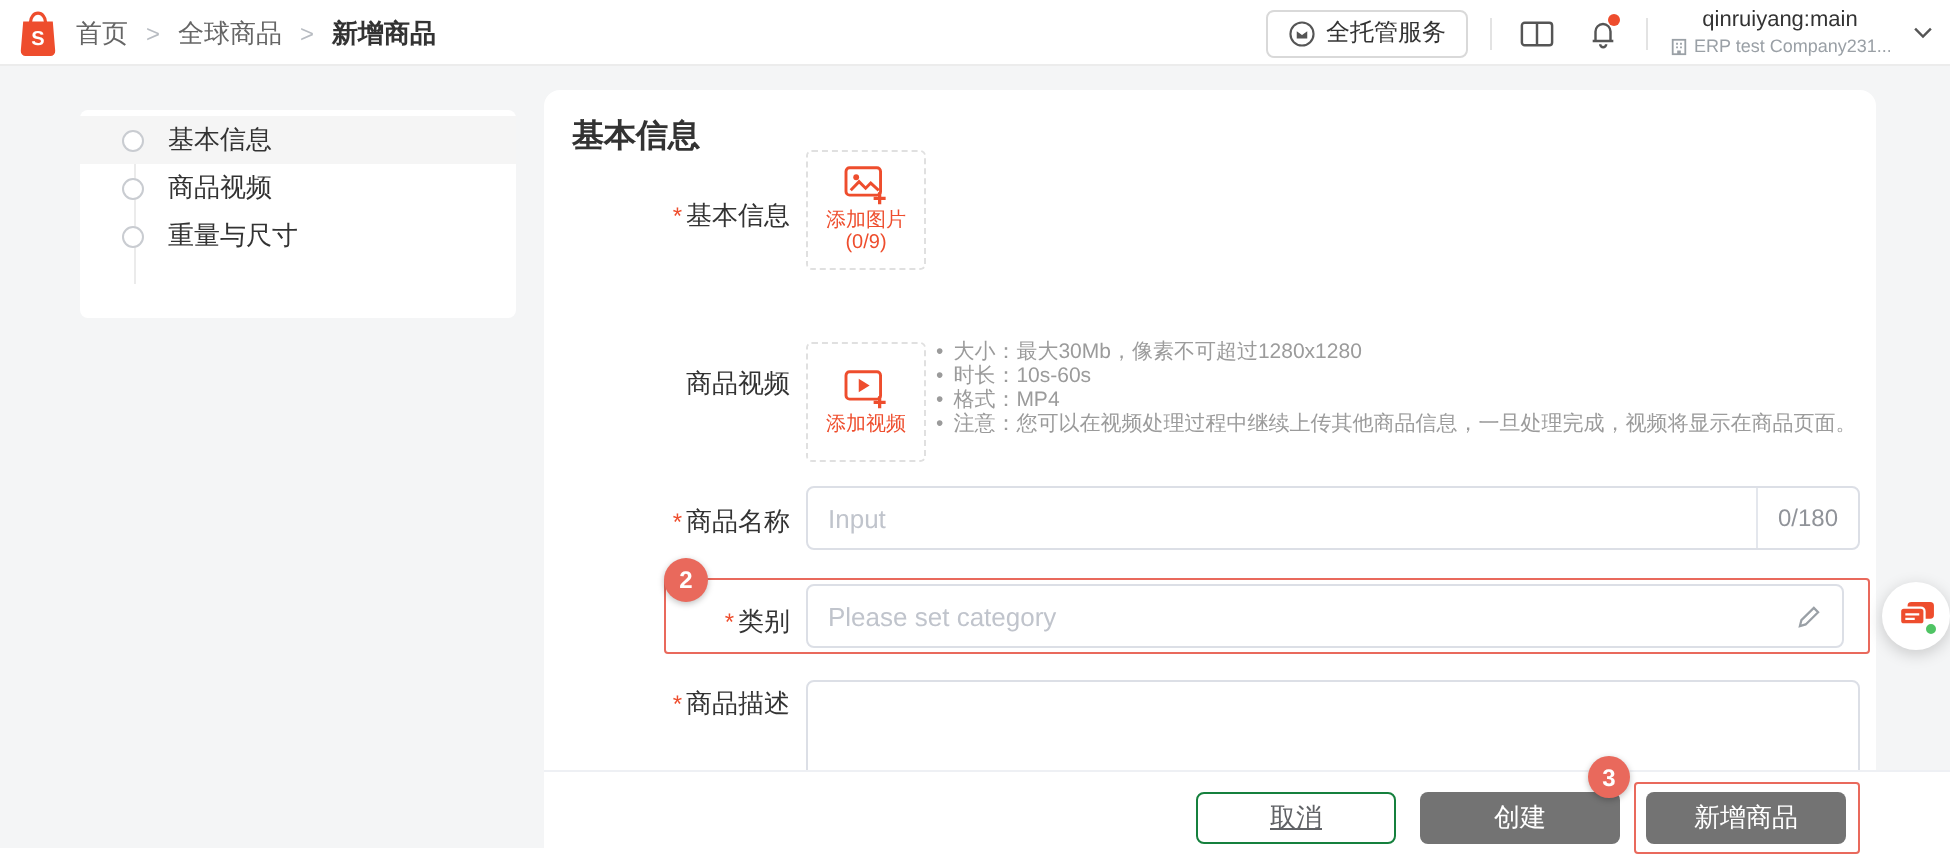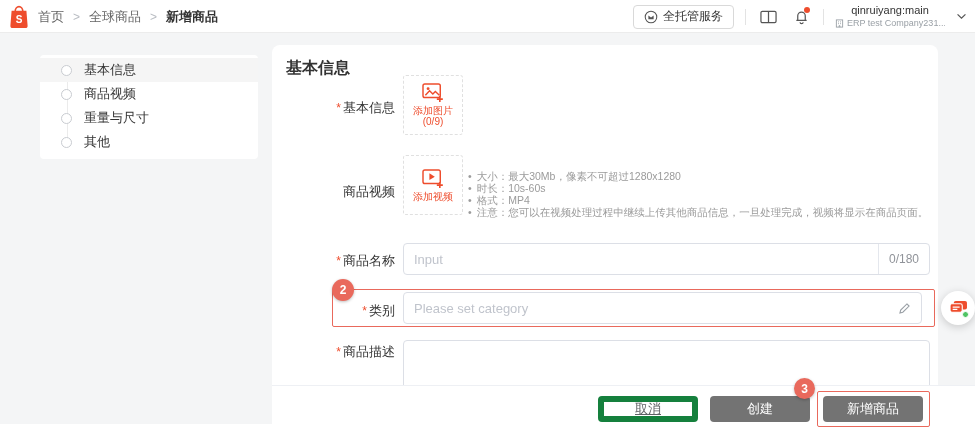--- a/index.html
+++ b/index.html
@@ -47,21 +47,21 @@
   .input-wrap input::placeholder { color:#c0c4cc; }
   .char-counter { border-left:1px solid #e4e7ed; height:100%; display:flex; align-items:center; padding:0 10px; font-size:12px; color:#909399; }
   .pencil-wrap { display:flex; align-items:center; padding:0 10px; cursor:pointer; }
   .desc-area { position:absolute; left:131px; top:295px; width:527px; height:58px; border:1px solid #dcdfe6; border-radius:4px; resize:none; outline:none; font-family:inherit; font-size:13px; padding:6px 10px; }
   
   .anno-rect { position:absolute; border:1px solid #e9695c; border-radius:2px; pointer-events:none; z-index:6; }
   .anno-badge { position:absolute; width:22px; height:22px; border-radius:50%; background:#e9695c; color:#fff; font-size:12px; font-weight:bold; display:flex; align-items:center; justify-content:center; box-shadow:0 1px 3px rgba(0,0,0,.25); z-index:7; }
   
   .footer { position:absolute; left:272px; right:0; bottom:0; height:46px; background:#fff; border-top:1px solid #eef0f4; z-index:5; }
   .btn { position:absolute; top:10px; width:100px; height:26px; border-radius:4px; font-size:13px; display:flex; align-items:center; justify-content:center; cursor:pointer; }
-  .btn-plain { background:#fff; border:6px solid #15803d; color:#606266;text-decoration:underline; }
+  .btn-plain { background:#fff; border:1px solid #15803d; color:#606266;text-decoration:underline; }
   .btn-salmon { background:#737373; border:none; color:#fff; }
   .bottom-strip { position:absolute; left:0; bottom:0; width:272px; height:7px; background:#fff; z-index:4; }
   
   .chat-fab { position:absolute; left:941px; top:291px; width:34px; height:34px; border-radius:50%; background:#fff; box-shadow:0 2px 8px rgba(0,0,0,.18); display:flex; align-items:center; justify-content:center; z-index:10; cursor:pointer; }
   .chat-dot { position:absolute; right:6px; bottom:7px; width:7px; height:7px; border-radius:50%; background:#4fc464; border:1px solid #fff; }
 </style>
 </head>
 <body>
 
 <div class="stage">
@@ -133,24 +133,20 @@
       <span>基本信息</span>
     </div>
     <div class="step-item">
       <span class="step-dot"></span>
       <span>商品视频</span>
     </div>
     <div class="step-item">
       <span class="step-dot"></span>
       <span>重量与尺寸</span>
     </div>
-    <div class="step-item">
-      <span class="step-dot"></span>
-      <span>其他</span>
-    </div>
   </div>
 
   <div class="main-card">
     <div class="section-title">基本信息</div>
 
     <div class="f-label" style="top:54px;">
       <span class="req">*</span><span>基本信息</span>
     </div>
     <div class="upload-box" style="top:30px;">
       <span style="display:flex;">
@@ -161,21 +157,21 @@
           <path d="M19.5 14.5 v6.5 M16.2 17.8 h6.6" stroke="#ee4d2d" stroke-width="1.8"></path>
         </svg>
       </span>
       <span>添加图片</span>
       <span>(0/9)</span>
     </div>
 
     <div class="f-label" style="top:138px;">
       <span>商品视频</span>
     </div>
-    <div class="upload-box" style="top:110px;">
+    <div class="upload-box" style="top:126px;">
       <span style="display:flex;">
         <svg width="22" height="20" viewBox="0 0 24 22">
           <rect x="1" y="1" width="19" height="15" rx="2" fill="none" stroke="#ee4d2d" stroke-width="1.6"></rect>
           <path d="M8 4.8 v7.4 l6-3.7 z" fill="#ee4d2d"></path>
           <path d="M19.5 14.5 v6.5 M16.2 17.8 h6.6" stroke="#ee4d2d" stroke-width="1.8"></path>
         </svg>
       </span>
       <span>添加视频</span>
     </div>
     <div class="video-notes">

